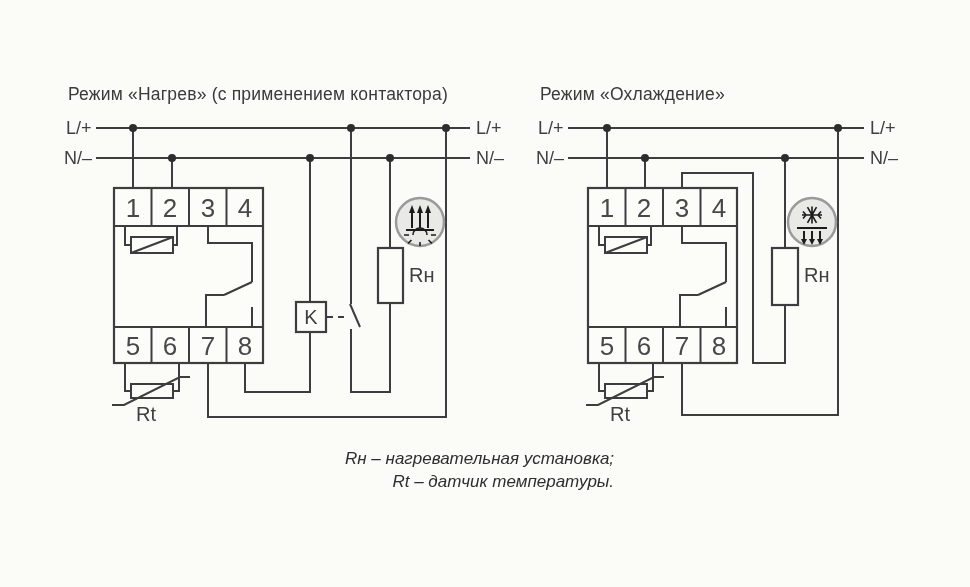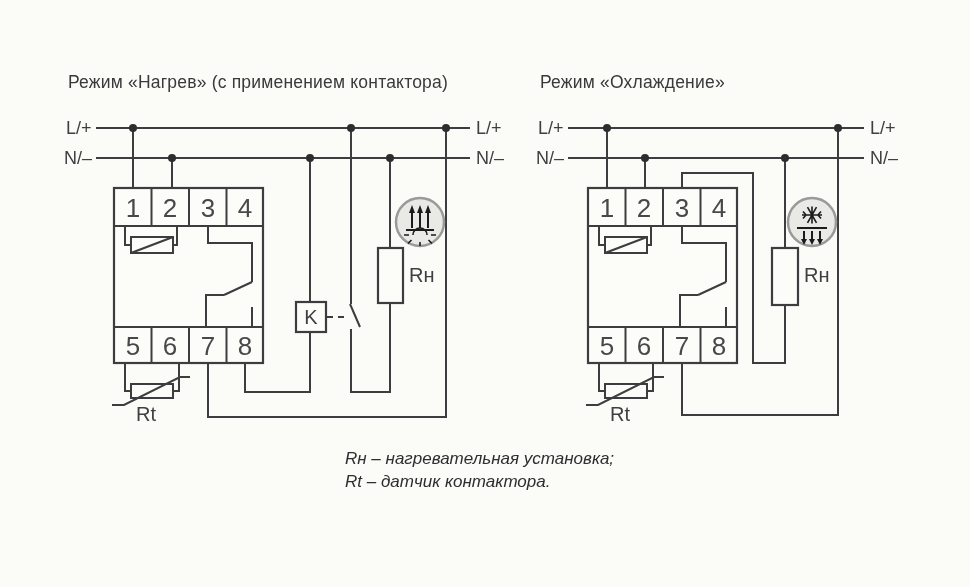--- a/index.html
+++ b/index.html
@@ -1,22 +1,22 @@
 <!DOCTYPE html>
 <html><head>
 <meta charset="utf-8">
 <style>
   html,body{margin:0;padding:0;background:#fbfbf7;}
   .stage{position:relative;width:970px;height:587px;background:#fbfbf7;overflow:hidden;
          font-family:"Liberation Sans",sans-serif;}
-  .title{position:absolute;font-size:17.5px;color:#3a3a3c;letter-spacing:0.2px;white-space:nowrap;}
+  .title{position:absolute;font-size:17.5px;color:#3a3a3c;letter-spacing:0.2px;white-space:nowrap;margin-top:12px;}
   .title-left{left:68px;top:72px;}
   .title-right{left:540px;top:72px;}
   .legend{position:absolute;left:345px;top:448px;font-size:17px;font-style:italic;
-          color:#2e2e30;line-height:22.5px;white-space:nowrap;}
+          color:#2e2e30;line-height:22.5px;white-space:nowrap;text-align:right;}
   svg{position:absolute;left:0;top:0;}
   .w{stroke:#3d3d3f;stroke-width:2;fill:none;stroke-linejoin:miter;}
   .wd{stroke:#3d3d3f;stroke-width:2;fill:none;stroke-dasharray:6 5;}
   .box{stroke:#3d3d3f;stroke-width:2.2;fill:#fcfcf9;}
   .dot{fill:#2d2d2f;stroke:none;}
   .txt{fill:#3f3f41;font-family:"Liberation Sans",sans-serif;}
   .tnum{font-size:26px;fill:#48484a;}
   .blab{font-size:18px;}
   .clab{font-size:20px;}
   .icon-circle{fill:#e9e9e6;stroke:#9a9a98;stroke-width:2.5;}
@@ -197,16 +197,16 @@
         <circle class="dot" cx="607" cy="128" r="4"></circle>
         <circle class="dot" cx="838" cy="128" r="4"></circle>
         <circle class="dot" cx="645" cy="158" r="4"></circle>
         <circle class="dot" cx="785" cy="158" r="4"></circle>
       </g>
     </g>
   </svg>
 
   <div class="legend">
     <div>Rн – нагревательная установка;</div>
-    <div>Rt – датчик контактора.</div>
+    <div>Rt – датчик температуры.</div>
   </div>
 
 </div>
 
 </body></html>

